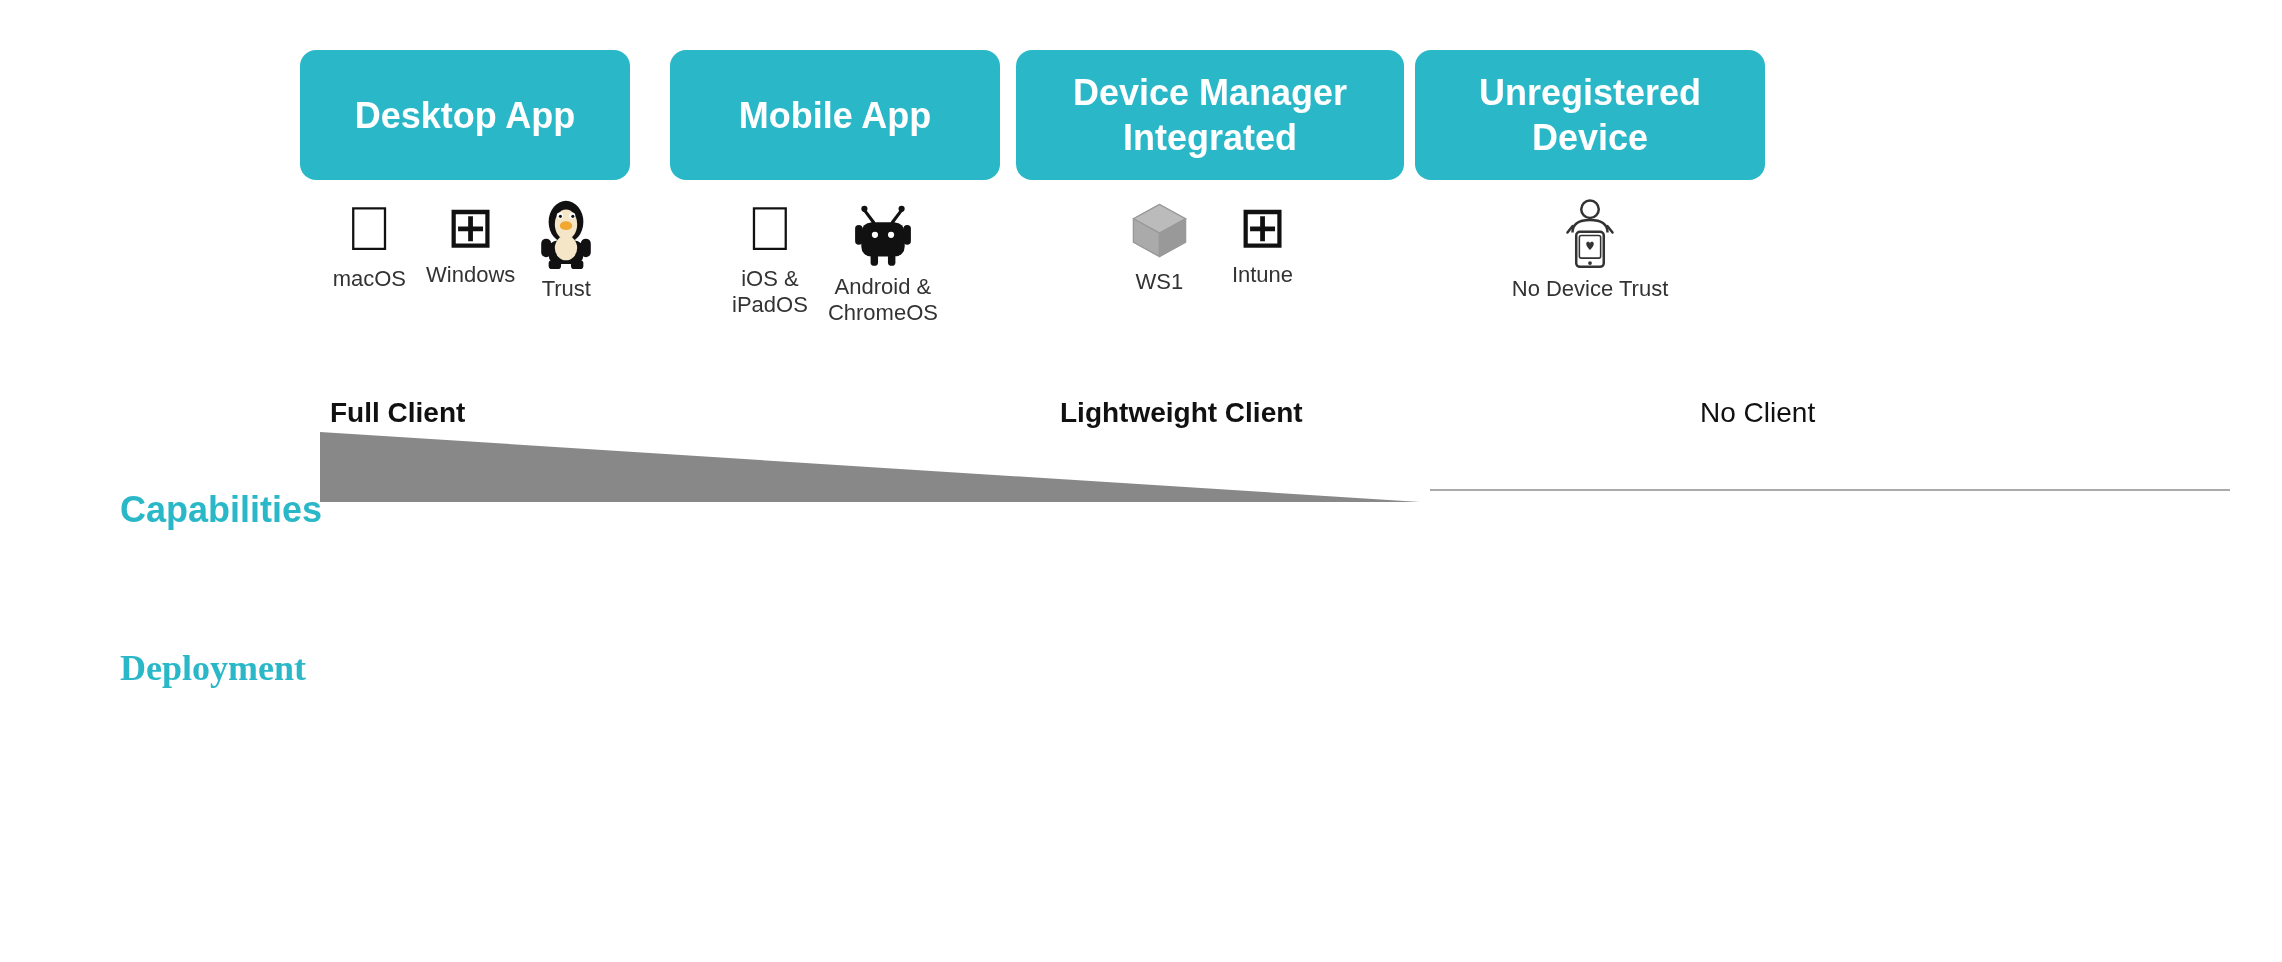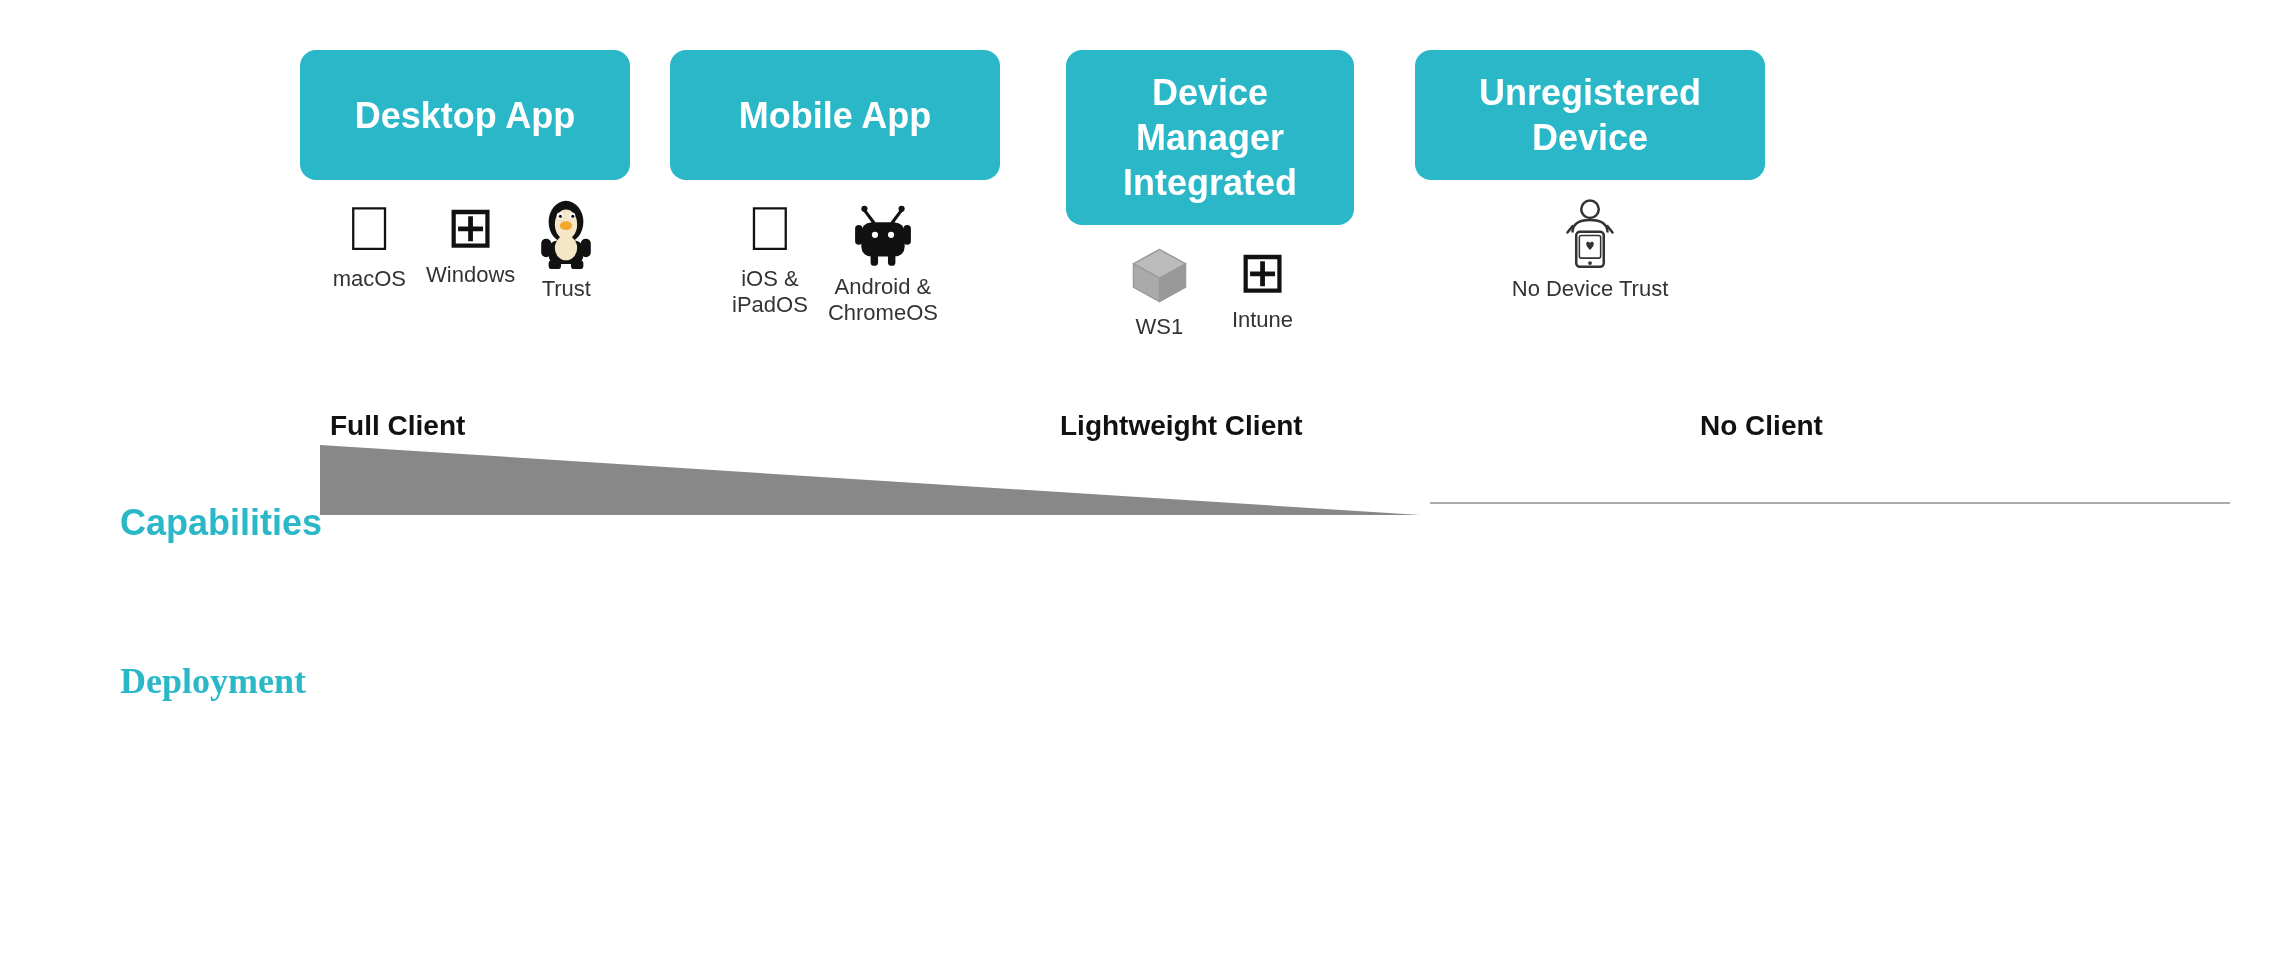--- a/index.html
+++ b/index.html
@@ -146,21 +146,21 @@
       font-size: 28px;
       font-weight: 600;
       color: #111;
     }
 
     .no-client-label {
       position: absolute;
       left: 1380px;
       top: 0;
       font-size: 28px;
-      font-weight: 700;
+      font-weight: 400;
       color: #111;
     }
 
     
     .triangle-area {
       position: absolute;
       top: 35px;
       left: 0;
       width: 1100px;
       height: 80px;
@@ -304,21 +304,21 @@
               <rect x="30" y="88" width="12" height="20" rx="6" fill="#111"></rect>
               <rect x="58" y="88" width="12" height="20" rx="6" fill="#111"></rect>
             </svg>
             <span class="icon-label">Android &amp;<br>ChromeOS</span>
           </div>
         </div>
       </div>
 
 
       <div class="column" style="width:380px;">
-        <div class="column-header" style="width:288px;">Device Manager Integrated</div>
+        <div class="column-header" style="width:388px;">Device Manager Integrated</div>
         <div class="column-icons" style="gap:40px;">
           <div class="icon-item ws1-icon">
 
             <svg width="68" height="68" viewBox="0 0 100 100" xmlns="http://www.w3.org/2000/svg">
 
               <polygon points="50,10 90,32 90,68 50,90 10,68 10,32" fill="#ccc" stroke="#999" stroke-width="2"></polygon>
               <polygon points="50,10 90,32 50,54 10,32" fill="#bbb" stroke="#999" stroke-width="2"></polygon>
               <polygon points="10,32 50,54 50,90 10,68" fill="#aaa" stroke="#999" stroke-width="2"></polygon>
               <polygon points="90,32 50,54 50,90 90,68" fill="#999" stroke="#999" stroke-width="2"></polygon>
             </svg>

